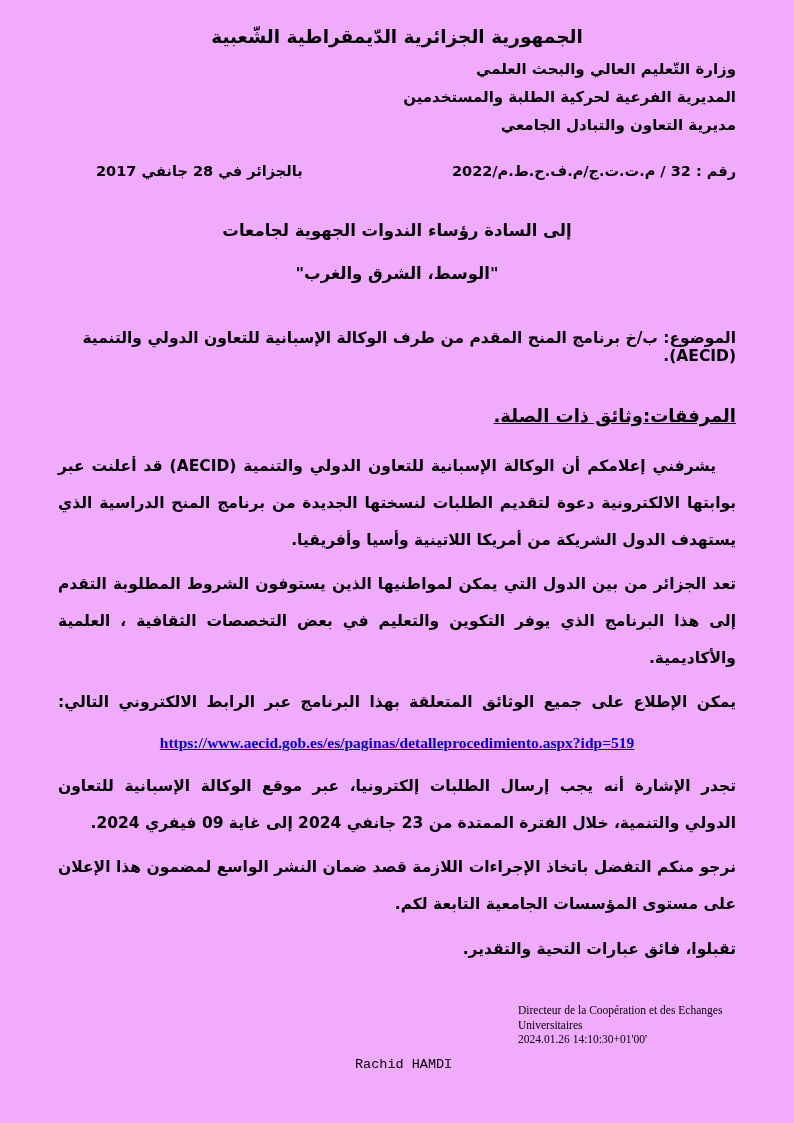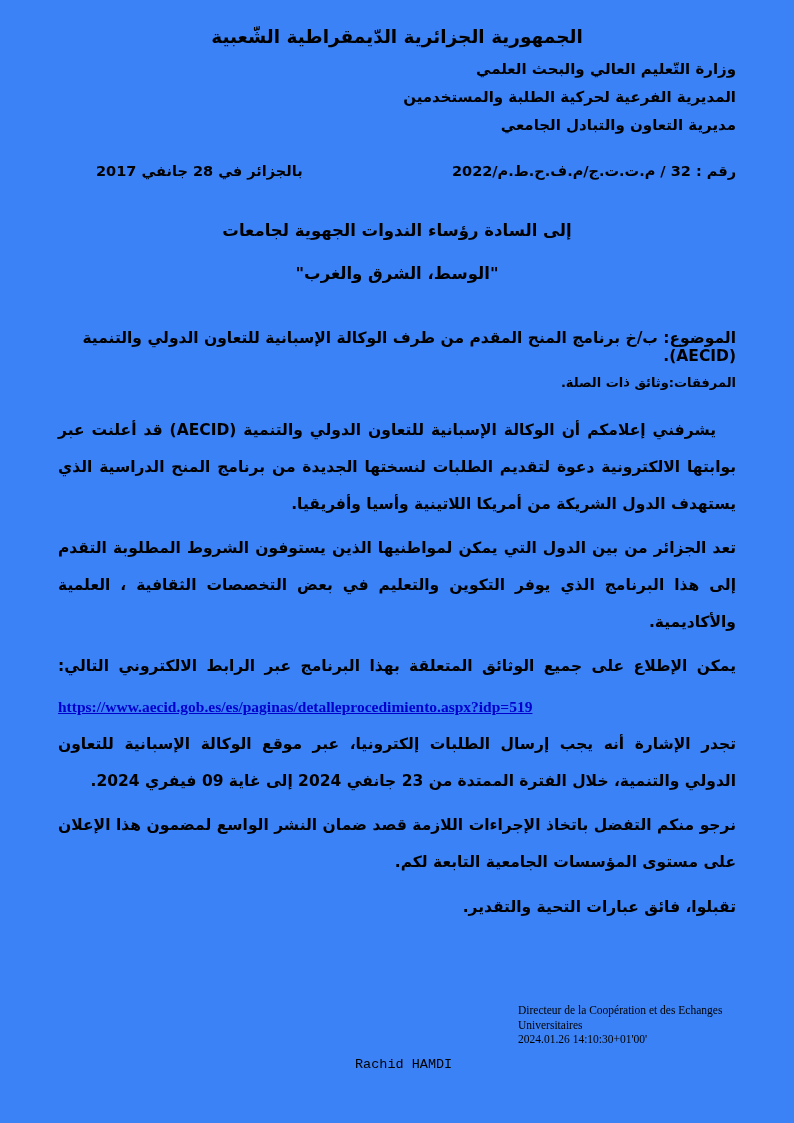--- a/index.html
+++ b/index.html
@@ -2,21 +2,21 @@
 <html lang="ar"><head>
 <meta charset="utf-8">
 <style>
   * { margin:0; padding:0; box-sizing:border-box; }
   html, body { background:#ffffff; }
   body { font-family:"DejaVu Sans", sans-serif; color:#000; }
 
   .page {
     position:relative;
     width:794px; height:1123px;
-    background:#3b82f6;
+    background:#f0abfc;
     direction:rtl;
     padding:26px 58px 12px 58px;
     overflow:hidden;
   }
 
   .doc-title {
     text-align:center;
     font-size:18.5px;
     font-weight:bold;
     margin-bottom:8px;
@@ -48,39 +48,41 @@
   .addressee .addr2 { margin-top:24px; }
 
   .subject {
     margin-top:46px;
     text-align:right;
     font-size:15.5px;
     font-weight:bold;
   }
 
   .attachments {
-    margin-top:10px;
-    font-size:13px;
+    margin-top:40px;
+    font-size:18px;
     font-weight:bold;
+    text-decoration:underline;
   }
 
   .body-text {
     margin-top:22px;
     font-size:15.5px;
     font-weight:bold;
     line-height:37px;
     text-align:justify;
   }
   .body-text p { margin-bottom:7px; }
   .body-text p.indent { text-indent:20px; }
   .body-text p.force-just { text-align-last:justify; }
 
   .link-line {
     direction:ltr;
-    margin:4px 0 4px 0;
+    text-align:center;
+    margin:4px 0 10px 0;
     line-height:30px;
   }
   .url {
     color:#0000cc;
     text-decoration:underline;
     font-family:"Liberation Serif", serif;
     font-weight:bold;
     font-size:15.5px;
     cursor:pointer;
   }

